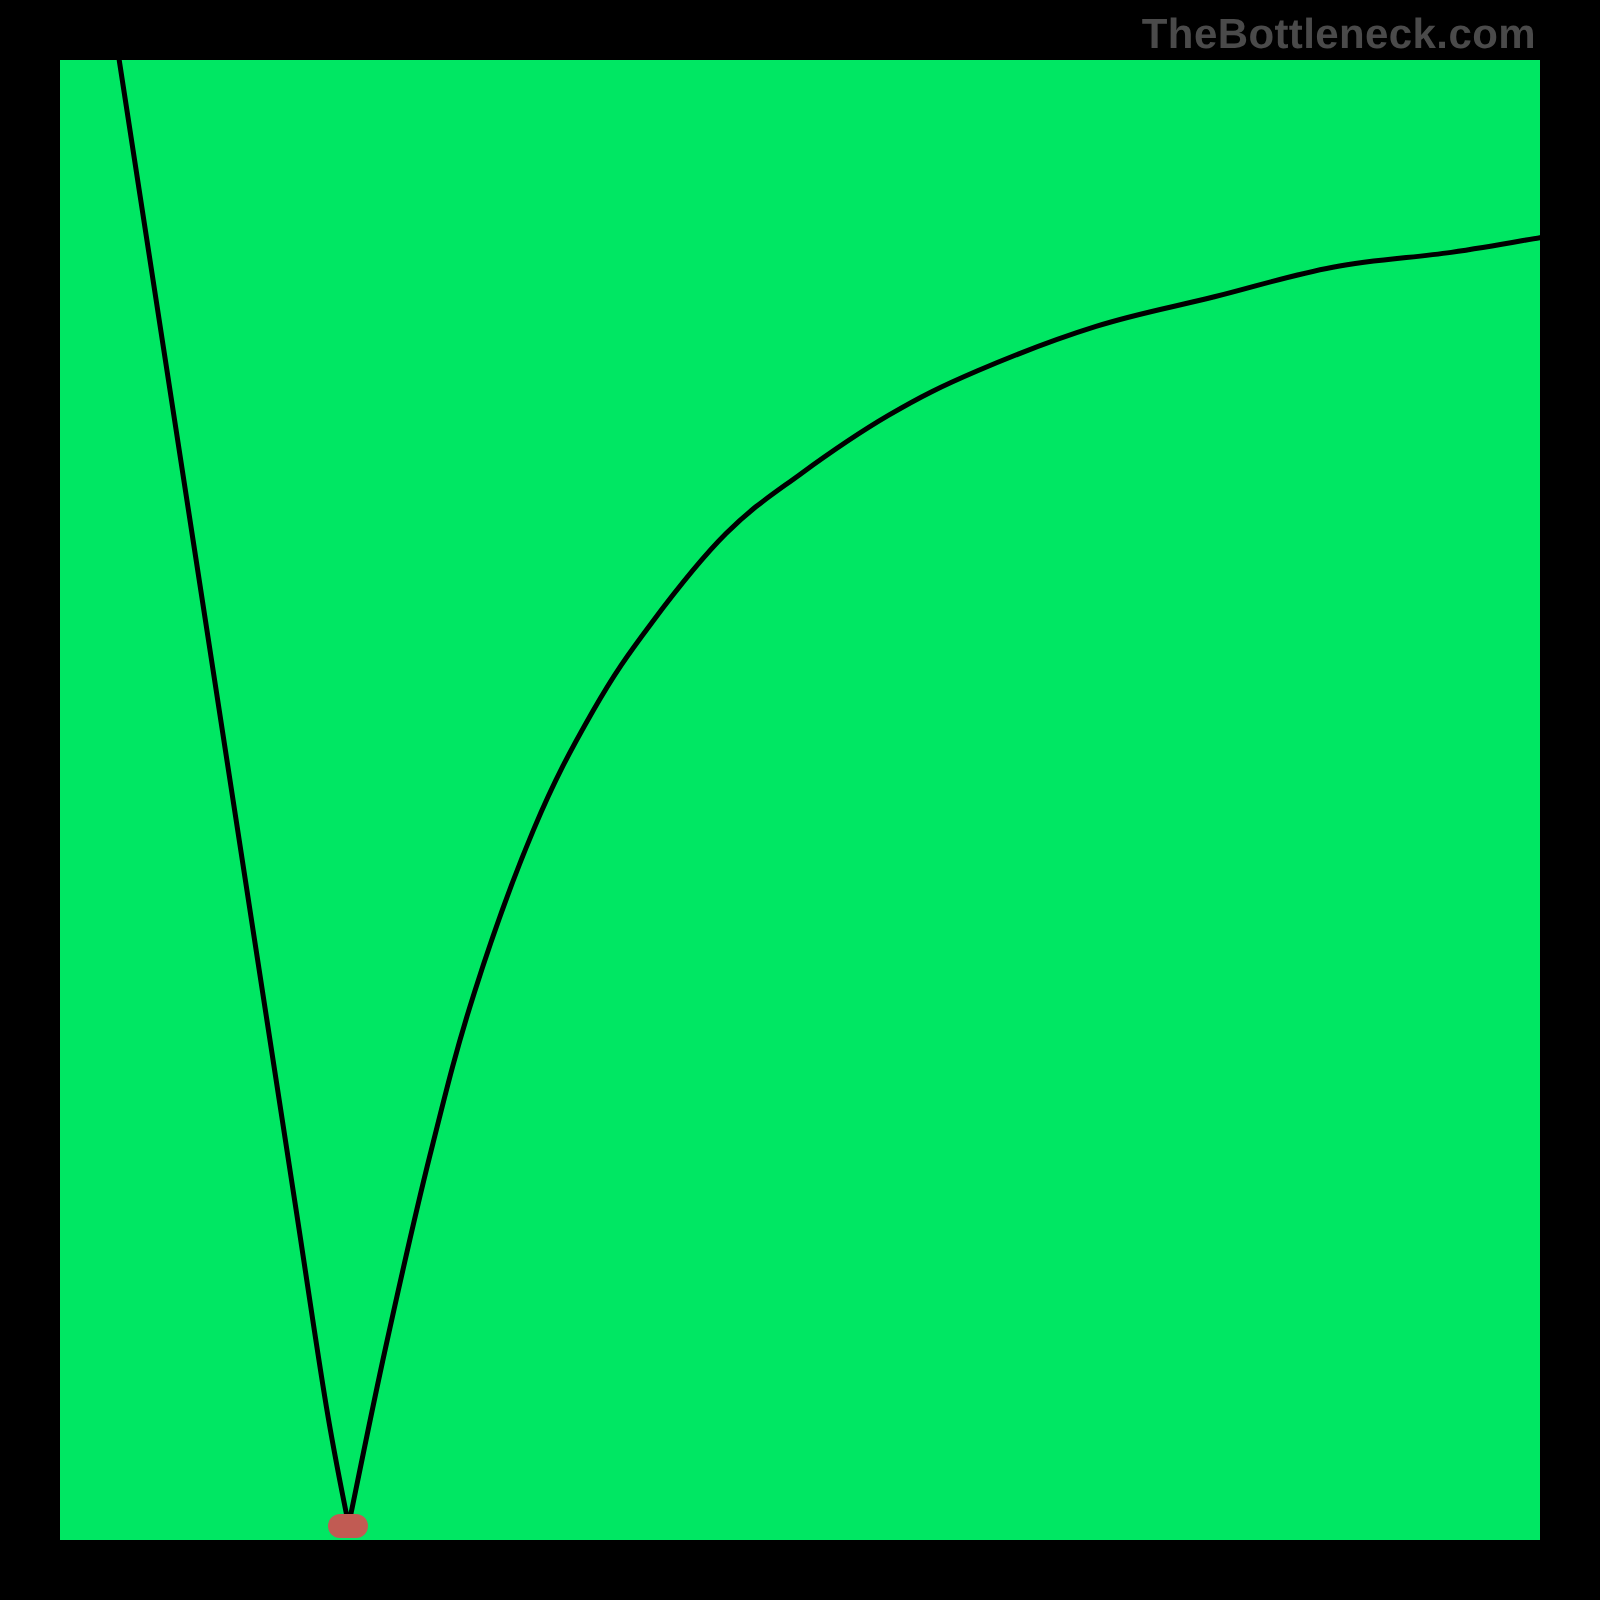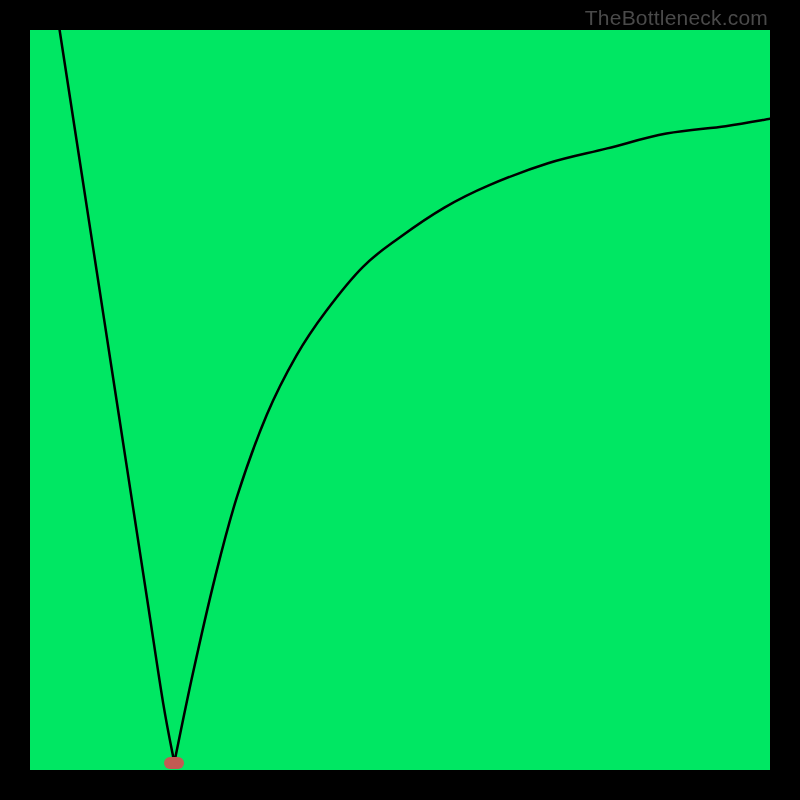--- a/index.html
+++ b/index.html
@@ -23,21 +23,21 @@
     position: absolute;
     left: 0; top: 0;
     width: 100%; height: 100%;
   }
   .watermark {
     position: absolute;
     top: 6px;
     right: 32px;
     color: #4a4a4a;
     font-size: 21px;
-    font-weight: 400;
+    font-weight: 700;
     letter-spacing: 0.2px;
   }
   svg.curve {
     position: absolute;
     left: 0; top: 0;
     width: 100%; height: 100%;
     pointer-events: none;
   }
   .marker {
     position: absolute;

